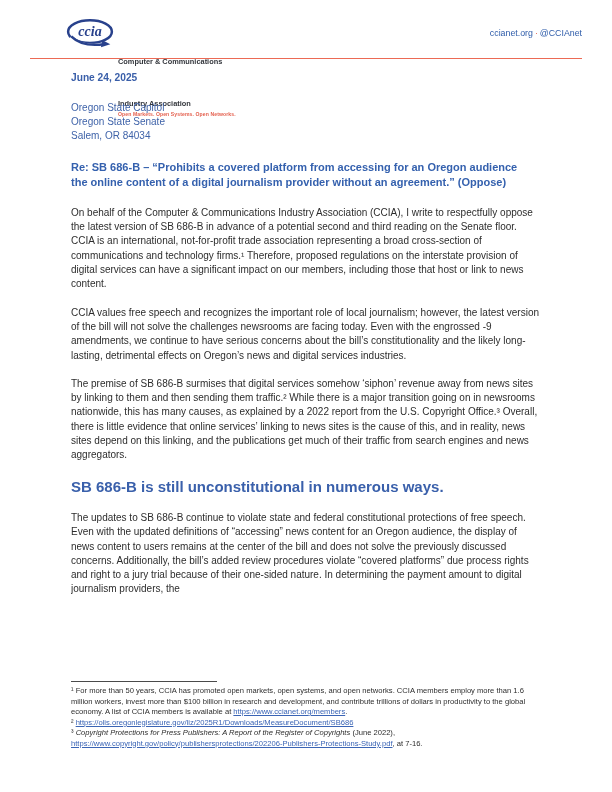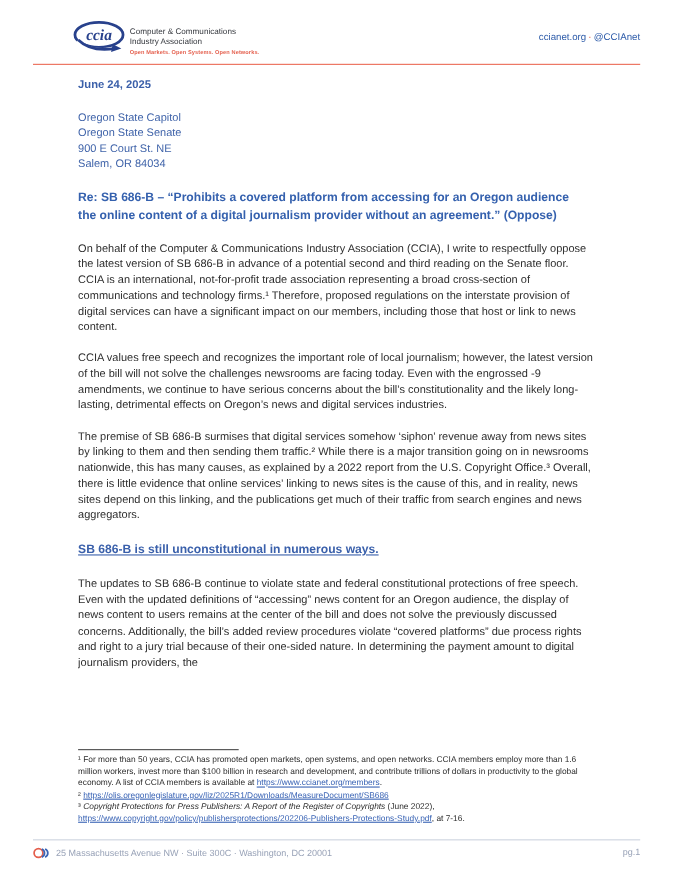--- a/index.html
+++ b/index.html
@@ -10,37 +10,37 @@
     margin: 0 auto;
     background: #ffffff;
     font-family: "Liberation Sans", sans-serif;
     overflow: hidden;
   }
 
   
   .header { position: absolute; top: 0; left: 0; right: 0; height: 59px; }
   .logo { position: absolute; left: 65px; top: 14px; width: 50px; height: 40px; }
   .org-block { position: absolute; left: 118px; top: 25px; }
-  .org-name { font-size: 7.4px; font-weight: normal; color: #33363c; line-height: 8.7px; }
+  .org-name { font-size: 7.4px; font-weight: bold; color: #33363c; line-height: 8.7px; margin-top: 33px; }
   .tagline { margin-top: 2.5px; font-size: 5.1px; font-weight: bold; color: #e45f4d; letter-spacing: 0.1px; }
   .header-right { position: absolute; right: 30px; top: 28px; font-size: 8.8px; font-weight: normal; color: #2d5ba9; }
   .header-right .dot-sep { color: #e45f4d; padding: 0 2px; }
   .header-rule { position: absolute; top: 58px; left: 30px; width: 552px; border-top: 1.4px solid #ec6a55; }
 
   
   .content {
     position: absolute; left: 71px; top: 71px; width: 470px; height: 610px;
     color: #2d2d2d; font-size: 10px; line-height: 14.3px; overflow: hidden;
   }
   .date { font-weight: bold; color: #3a5fa9; font-size: 10.2px; margin: 0 0 16px 0; }
   .recipient { color: #3f63a9; line-height: 13.8px; margin: 0 0 17px 0; }
   .subject { color: #3561ae; font-weight: bold; font-size: 11px; line-height: 15.6px; margin: 0 12px 15px 0; }
   .salutation { margin: 0 0 13px 0; }
   p.body-par { margin: 0 0 14px 0; }
-  .section-heading { color: #3a60ab; font-weight: bold; font-size: 11px; margin: 17px 0 17px 0; text-decoration: underline; }
+  .section-heading { color: #3a60ab; font-weight: bold; font-size: 15px; margin: 17px 0 17px 0; }
 
   
   .footnotes {
     position: absolute; left: 71px; top: 681px; width: 470px;
     font-size: 7.6px; line-height: 10.5px; color: #2d2d2d;
   }
   .fn-rule { width: 146px; border-top: 1.1px solid #4a4a4a; margin-bottom: 4px; }
   .fn-link { color: #3a64b5; text-decoration: underline; cursor: pointer; }
   .fn-italic { font-style: italic; text-align: right; }
 
@@ -74,21 +74,20 @@
     <div class="header-right"><span>ccianet.org</span><span class="dot-sep">·</span><span>@CCIAnet</span></div>
     <div class="header-rule"></div>
   </div>
 
   <div class="content">
     <div class="date">June 24, 2025</div>
 
     <div class="recipient">
       <div>Oregon State Capitol</div>
       <div>Oregon State Senate</div>
-      <div>900 E Court St. NE</div>
       <div>Salem, OR 84034</div>
     </div>
 
     <div class="subject">Re: SB 686-B – “Prohibits a covered platform from accessing for an Oregon audience the online content of a digital journalism provider without an agreement.” (Oppose)</div>
 
 
     <p class="body-par">On behalf of the Computer &amp; Communications Industry Association (CCIA), I write to respectfully oppose the latest version of SB 686-B in advance of a potential second and third reading on the Senate floor. CCIA is an international, not-for-profit trade association representing a broad cross-section of communications and technology firms.¹ Therefore, proposed regulations on the interstate provision of digital services can have a significant impact on our members, including those that host or link to news content.</p>
     <p class="body-par">CCIA values free speech and recognizes the important role of local journalism; however, the latest version of the bill will not solve the challenges newsrooms are facing today. Even with the engrossed -9 amendments, we continue to have serious concerns about the bill’s constitutionality and the likely long-lasting, detrimental effects on Oregon’s news and digital services industries.</p>
     <p class="body-par">The premise of SB 686-B surmises that digital services somehow ‘siphon’ revenue away from news sites by linking to them and then sending them traffic.² While there is a major transition going on in newsrooms nationwide, this has many causes, as explained by a 2022 report from the U.S. Copyright Office.³ Overall, there is little evidence that online services’ linking to news sites is the cause of this, and in reality, news sites depend on this linking, and the publications get much of their traffic from search engines and news aggregators.</p>
 
@@ -97,26 +96,14 @@
     <p class="body-par">The updates to SB 686-B continue to violate state and federal constitutional protections of free speech. Even with the updated definitions of “accessing” news content for an Oregon audience,  the display of news content to users remains at the center of the bill and does not solve the previously discussed concerns. Additionally, the bill’s added review procedures violate “covered platforms” due process rights and right to a jury trial because of their one-sided nature. In determining the payment amount to digital journalism providers, the</p>
   </div>
 
   <div class="footnotes">
     <div class="fn-rule"></div>
     <div><span>¹ For more than 50 years, CCIA has promoted open markets, open systems, and open networks. CCIA members employ more than 1.6 million workers, invest more than $100 billion in research and development, and contribute trillions of dollars in productivity to the global economy. A list of CCIA members is available at </span><a class="fn-link">https://www.ccianet.org/members</a><span>.</span></div>
     <div><span>² </span><a class="fn-link">https://olis.oregonlegislature.gov/liz/2025R1/Downloads/MeasureDocument/SB686</a></div>
     <div><span>³ </span><span class="fn-italic">Copyright Protections for Press Publishers: A Report of the Register of Copyrights</span><span> (June 2022), </span><a class="fn-link">https://www.copyright.gov/policy/publishersprotections/202206-Publishers-Protections-Study.pdf</a><span>, at 7-16.</span></div>
   </div>
 
-  <div class="footer">
-    <div class="footer-rule"></div>
-    <div class="footer-left">
-      <svg width="16" height="11" viewBox="0 0 16 11">
-        <circle cx="5" cy="5.5" r="4" fill="none" stroke="#e45f4d" stroke-width="1.6"></circle>
-        <path d="M 8 1.8 A 4 4 0 0 1 8 9.2" fill="none" stroke="#3a64b5" stroke-width="1.6"></path>
-        <path d="M 11 1.8 A 4 4 0 0 1 11 9.2" fill="none" stroke="#3a64b5" stroke-width="1.6"></path>
-      </svg>
-      <span class="footer-addr">25 Massachusetts Avenue NW · Suite 300C · Washington, DC 20001</span>
-    </div>
-    <div class="page-num">pg.1</div>
-  </div>
 
 </div>
 
 </body></html>

